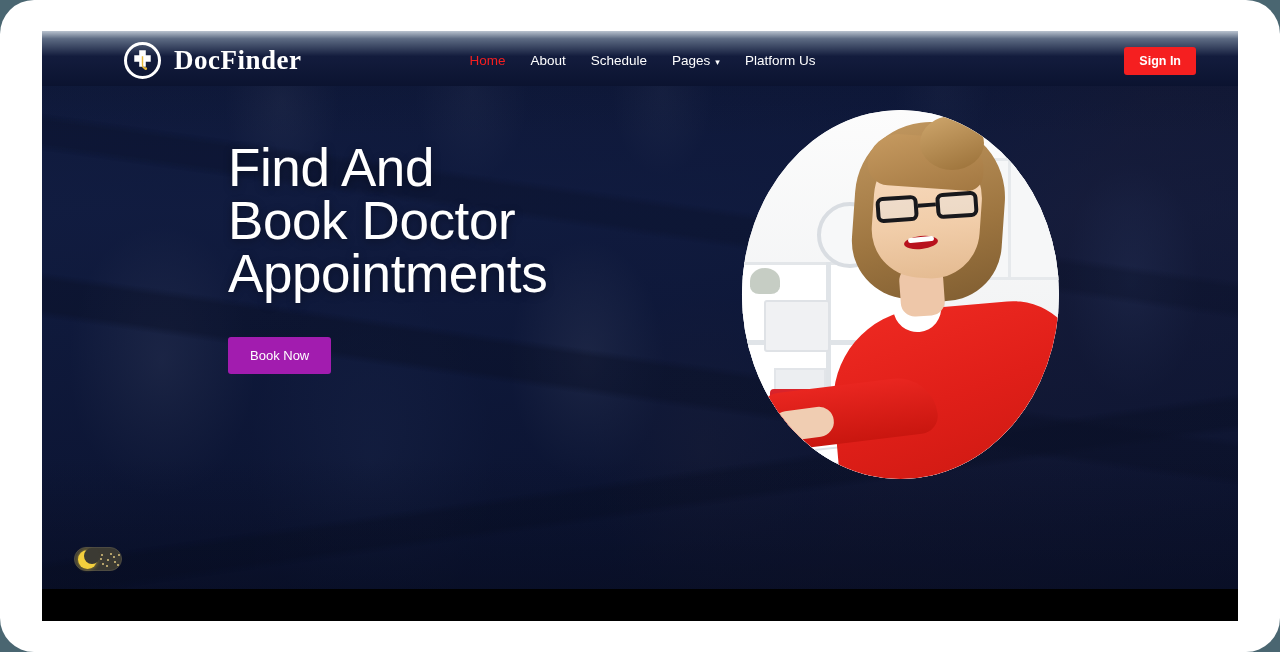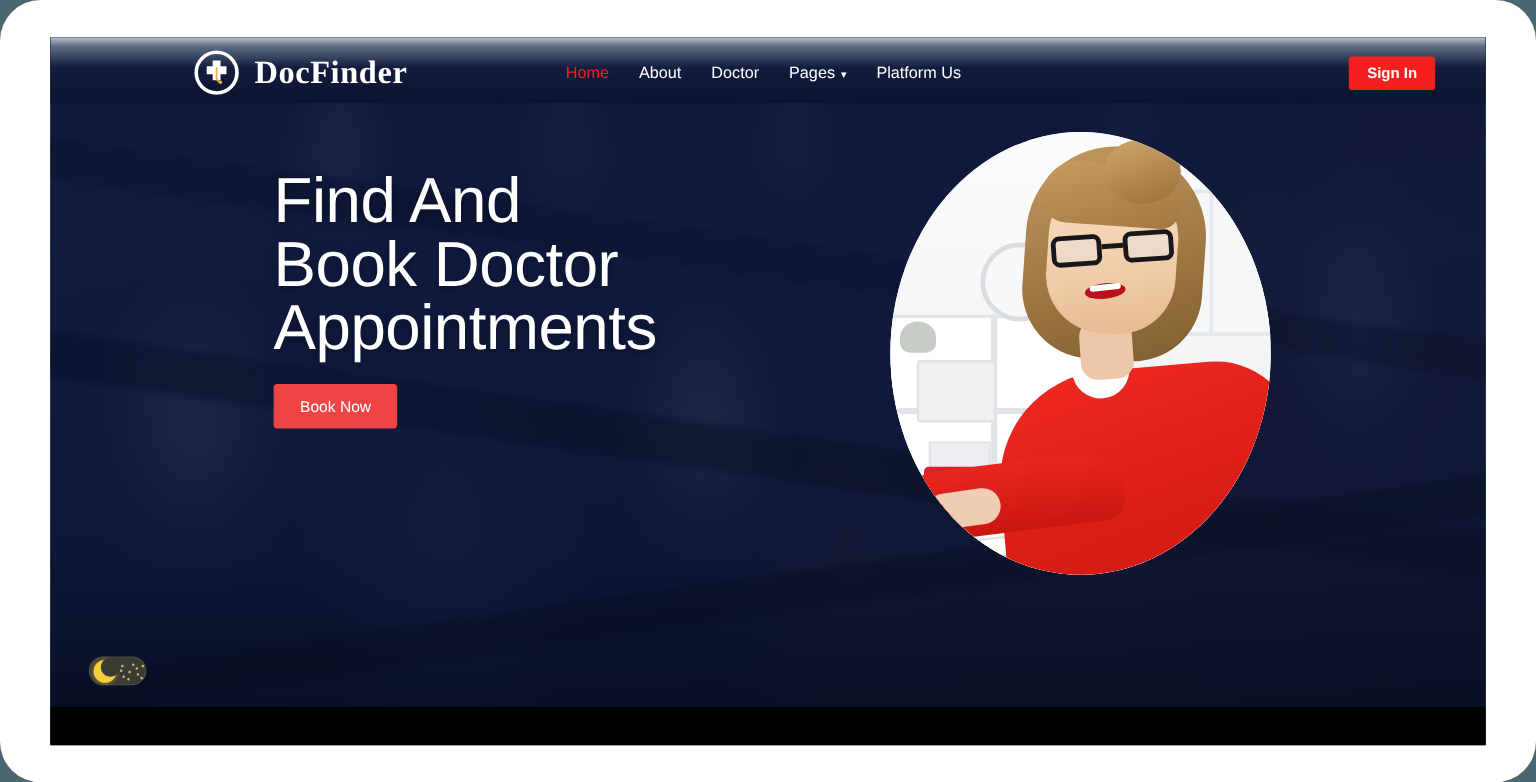--- a/index.html
+++ b/index.html
@@ -70,21 +70,22 @@
   .site-header {
     position:absolute; top:0; left:0; right:0; height:55px;
     background:linear-gradient(180deg,#b9c3cf 0%, #5d6b83 14%, #131c3d 46%, #0b1330 100%);
     display:flex; align-items:center;
     padding:0 0 0 0;
     z-index:20;
   }
   .header-inner {
     width:100%; height:100%;
     display:flex; align-items:center;
-    padding:4px 12px 0 120px;
+    padding:4px 12px 0 82px;
+    gap:36px;
   }
 
   .brand { display:flex; align-items:center; gap:13px; }
   .logo-mark {
     width:37px; height:37px; border-radius:50%;
     border:3px solid #ffffff; background:transparent;
     position:relative; flex:none;
   }
   .brand-name {
     color:#ffffff; font-family:"Liberation Serif", serif;
@@ -123,22 +124,22 @@
   .hero-title {
     color:#ffffff; font-size:53px; font-weight:normal;
     line-height:1.0; letter-spacing:-.4px;
     max-width:310px;
     text-shadow:0 2px 8px rgba(0,0,0,.35);
   }
   .hero-sub {
     color:#ffffff; font-size:13.5px; margin-top:30px; letter-spacing:.1px;
   }
   .book-btn {
-    margin-top:20px;
-    background:#ef4444; color:#ffffff;
+    margin-top:37px;
+    background:#a21caf; color:#ffffff;
     border:none; border-radius:3px;
     font-size:13px; padding:11px 22px; cursor:pointer;
     font-family:"Liberation Sans", sans-serif;
   }
 
   
   .portrait {
     position:absolute; z-index:12;
     left:700px; top:79px;
     width:317px; height:369px;
@@ -313,21 +314,21 @@
         </div>
 
         <nav class="main-nav">
           <a class="nav-link active" href="#">
             <span>Home</span>
           </a>
           <a class="nav-link" href="#">
             <span>About</span>
           </a>
           <a class="nav-link" href="#">
-            <span>Doctor</span>
+            <span>Schedule</span>
           </a>
           <a class="nav-link" href="#">
             <span>Pages</span>
             <span class="chev">▾</span>
           </a>
           <a class="nav-link" href="#">
             <span>Platform Us</span>
           </a>
         </nav>
 

